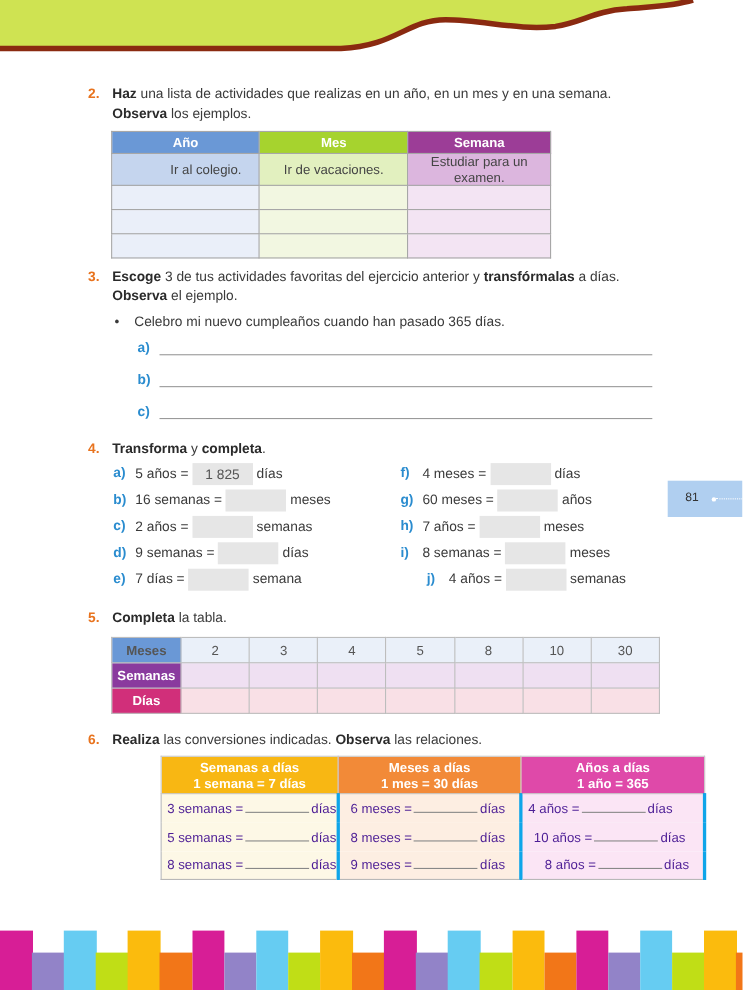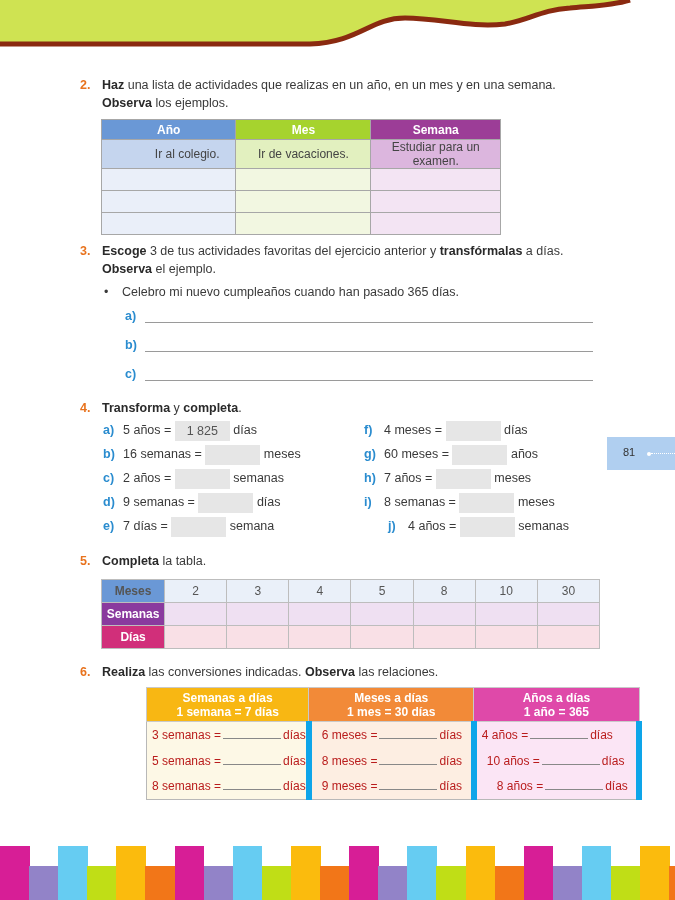--- a/index.html
+++ b/index.html
@@ -39,21 +39,21 @@
   .t5 .r1 td { background: #eaf0f9; color: #555; }
   .t5 .r1 td.rh { background: #6a98d6; }
   .t5 .r2 td { background: #efe0f2; }
   .t5 .r2 td.rh { background: #8a3a9e; }
   .t5 .r3 td { background: #f9e0e6; }
   .t5 .r3 td.rh { background: #d12f7a; }
 
   
   .t6 { position: absolute; left: 101px; top: 687px; width: 496px; font-size: 12px; margin-left: 45px; }
   .t6 th { color: #fff; font-weight: bold; height: 34px; line-height: 14px; border: 1px solid #c9c9c9; font-size: 12px; }
-  .t6 td { border-left: 1px solid #b8b8b8; border-right: 6px solid #0ea5e9; height: 26px; padding-left: 5px; color: #b91c1c; white-space: nowrap; }
+  .t6 td { border-left: 1px solid #b8b8b8; border-right: 3px solid #0ea5e9; height: 26px; padding-left: 5px; color: #4c1d95; white-space: nowrap; }
   .t6 tr:last-child td { border-bottom: 1px solid #b8b8b8; }
   .h-yellow { background: #f8b713; }
   .h-orange { background: #f28a38; }
   .h-magenta { background: #df49a9; }
   .l-yellow { background: #fdf8e6; }
   .l-orange { background: #fdeee2; }
   .l-magenta { background: #fbe5f5; }
   .blank { display: inline-block; border-bottom: 1px solid #888; width: 58px; height: 11px; margin: 0 2px; vertical-align: baseline; }
 
   .pagetab { position: absolute; left: 607px; top: 437px; width: 68px; height: 33px; background: #b0cff0; }

